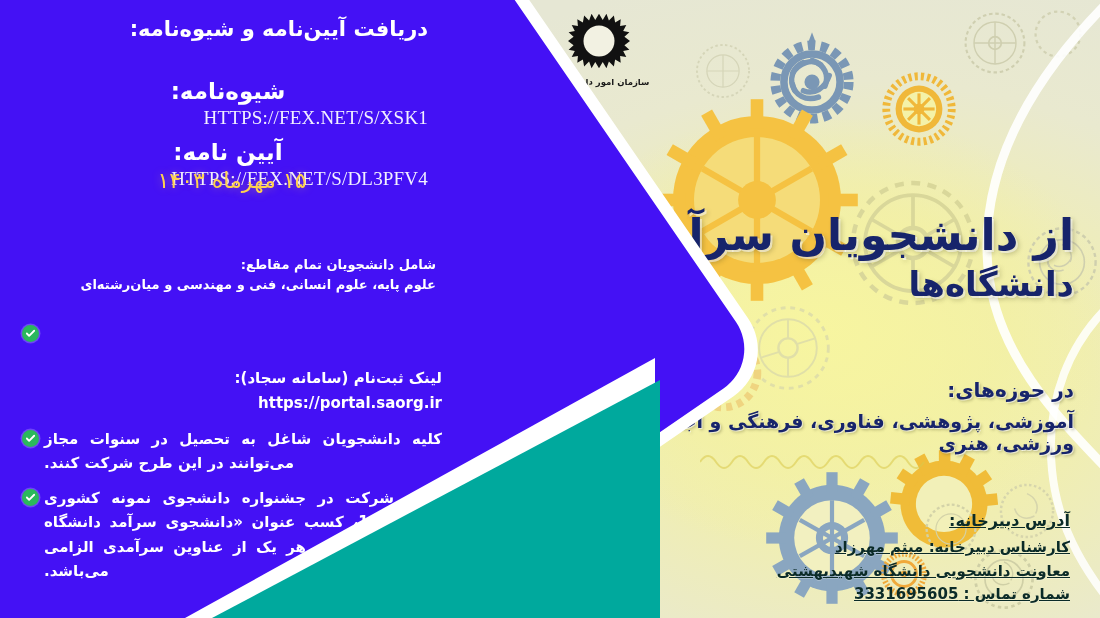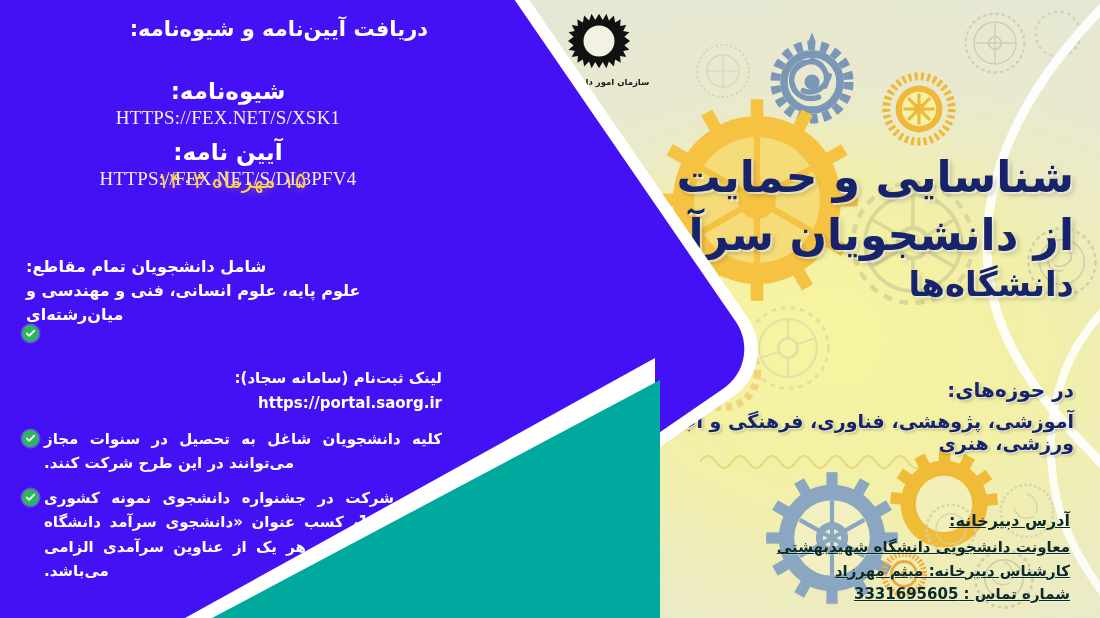--- a/index.html
+++ b/index.html
@@ -69,41 +69,41 @@
   .teal-text .ttl{font-size:16px;font-weight:700;margin-bottom:2px;}
 
   
   .hdr-dl{
     position:absolute;right:24px;top:16px;width:400px;
     font-size:21px;font-weight:800;color:#ffffff;line-height:1.25;
   }
   .lbl{font-size:23px;font-weight:800;color:#ffffff;margin-top:10px;}
   .url{
     font-family:"Liberation Serif","DejaVu Serif",serif;
-    font-size:19px;letter-spacing:.2px;color:#f2f0ff;direction:ltr;text-align:center;
+    font-size:19px;letter-spacing:.2px;color:#f2f0ff;direction:ltr;text-align:right;
     margin-top:3px;
   }
   .blk-links{position:absolute;right:24px;top:34px;width:400px;text-align:center;}
 
   .deadline{
     position:absolute;right:10px;top:162px;width:420px;text-align:center;
   }
   .deadline .big{
     font-size:35px;font-weight:900;color:#ffd24d;line-height:1.12;
     text-shadow:0 0 14px rgba(255,210,77,.55),0 2px 3px rgba(0,0,0,.35);
     letter-spacing:.5px;
   }
   .deadline .date{
     font-size:22px;font-weight:400;color:#ffd24d;margin-top:6px;
     text-shadow:0 0 10px rgba(255,210,77,.4);
   }
 
   .levels{
-    position:absolute;right:16px;top:255px;width:410px;text-align:left;
-    font-size:16px;font-weight:700;line-height:1.5;color:#ffffff;
+    position:absolute;right:16px;top:255px;width:410px;text-align:right;
+    font-size:13px;font-weight:700;line-height:1.5;color:#ffffff;
   }
 
   .bullets{position:absolute;right:10px;top:322px;width:420px;}
   .bullet{
     display:flex;flex-direction:row-reverse;align-items:flex-start;
     gap:5px;margin-bottom:11px;
   }
   .chk{
     flex:0 0 auto;width:17px;height:17px;border-radius:50%;
     background:#2bb85c;display:flex;align-items:center;justify-content:center;
@@ -386,21 +386,21 @@
   <svg class="gear" style="left:700px;top:440px;" width="260" height="40">
     <path d="M0 22 q8 -12 16 0 t16 0 t16 0 t16 0 t16 0 t16 0 t16 0 t16 0 t16 0 t16 0 t16 0 t16 0 t16 0 t16 0" fill="none" stroke="#d9c84a" stroke-width="2" opacity=".55"></path>
   </svg>
 
   <svg class="swoosh" viewBox="0 0 240 618">
     <path d="M240 0 C150 90 110 180 118 268 C126 356 190 420 238 470" fill="none" stroke="#ffffff" stroke-width="9" opacity=".9"></path>
     <path d="M245 300 C200 340 175 400 182 470 C188 534 222 580 248 612" fill="none" stroke="#ffffff" stroke-width="8" opacity=".85"></path>
   </svg>
 
   <div class="title-main">
-    <span>شناسایی و حمایت</span><br>
+    <br>
     <span>از دانشجویان سرآمد</span>
     <span class="l3">دانشگاه‌ها</span>
   </div>
 
   <div class="fields">
     <div class="f-lbl">در حوزه‌های:</div>
     <div class="f-list">آموزشی، پژوهشی، فناوری، فرهنگی و اجتماعی،بین‌المللی، ورزشی، هنری</div>
   </div>
 
   <div class="logos">
@@ -483,18 +483,18 @@
         </div>
 
       </div>
     </div>
   </div>
 
   <div class="teal-white"></div>
   <div class="teal-tri"></div>
   <div class="teal-text">
     <div class="ttl">آدرس دبیرخانه:</div>
+    <div class="ln">کارشناس دبیرخانه: میثم مهرزاد</div>
     <div class="ln">معاونت دانشجویی دانشگاه شهیدبهشتی</div>
-    <div class="ln">کارشناس دبیرخانه: میثم مهرزاد</div>
     <div class="ln">شماره تماس : 3331695605</div>
   </div>
 
 </div>
 
 </body></html>

